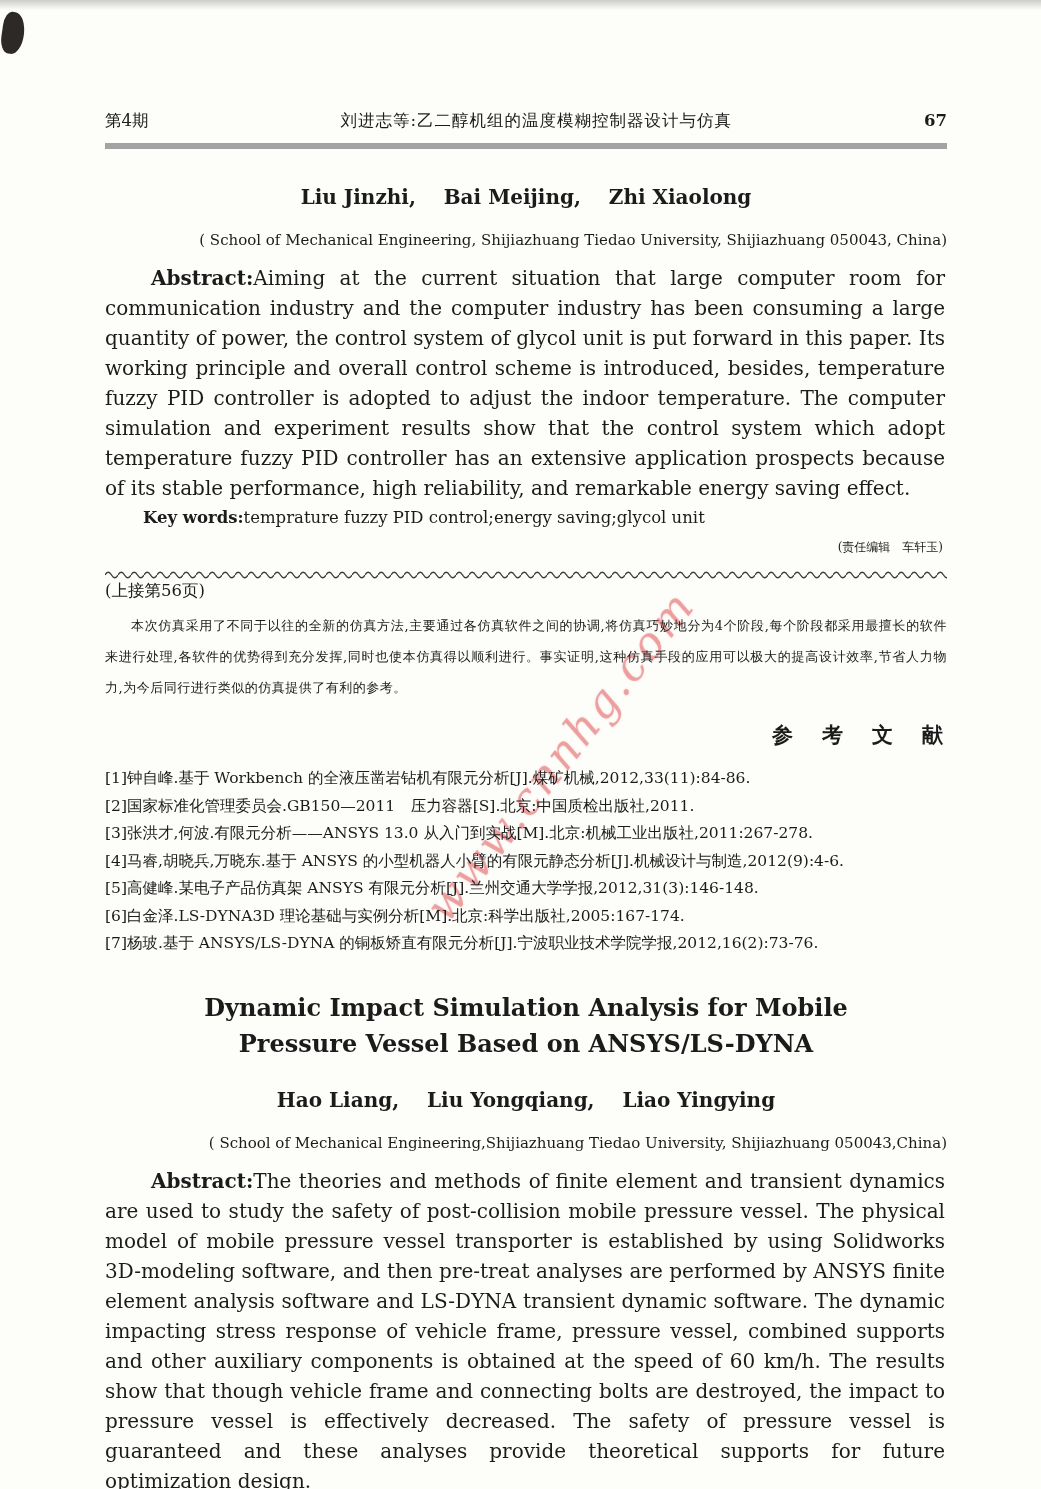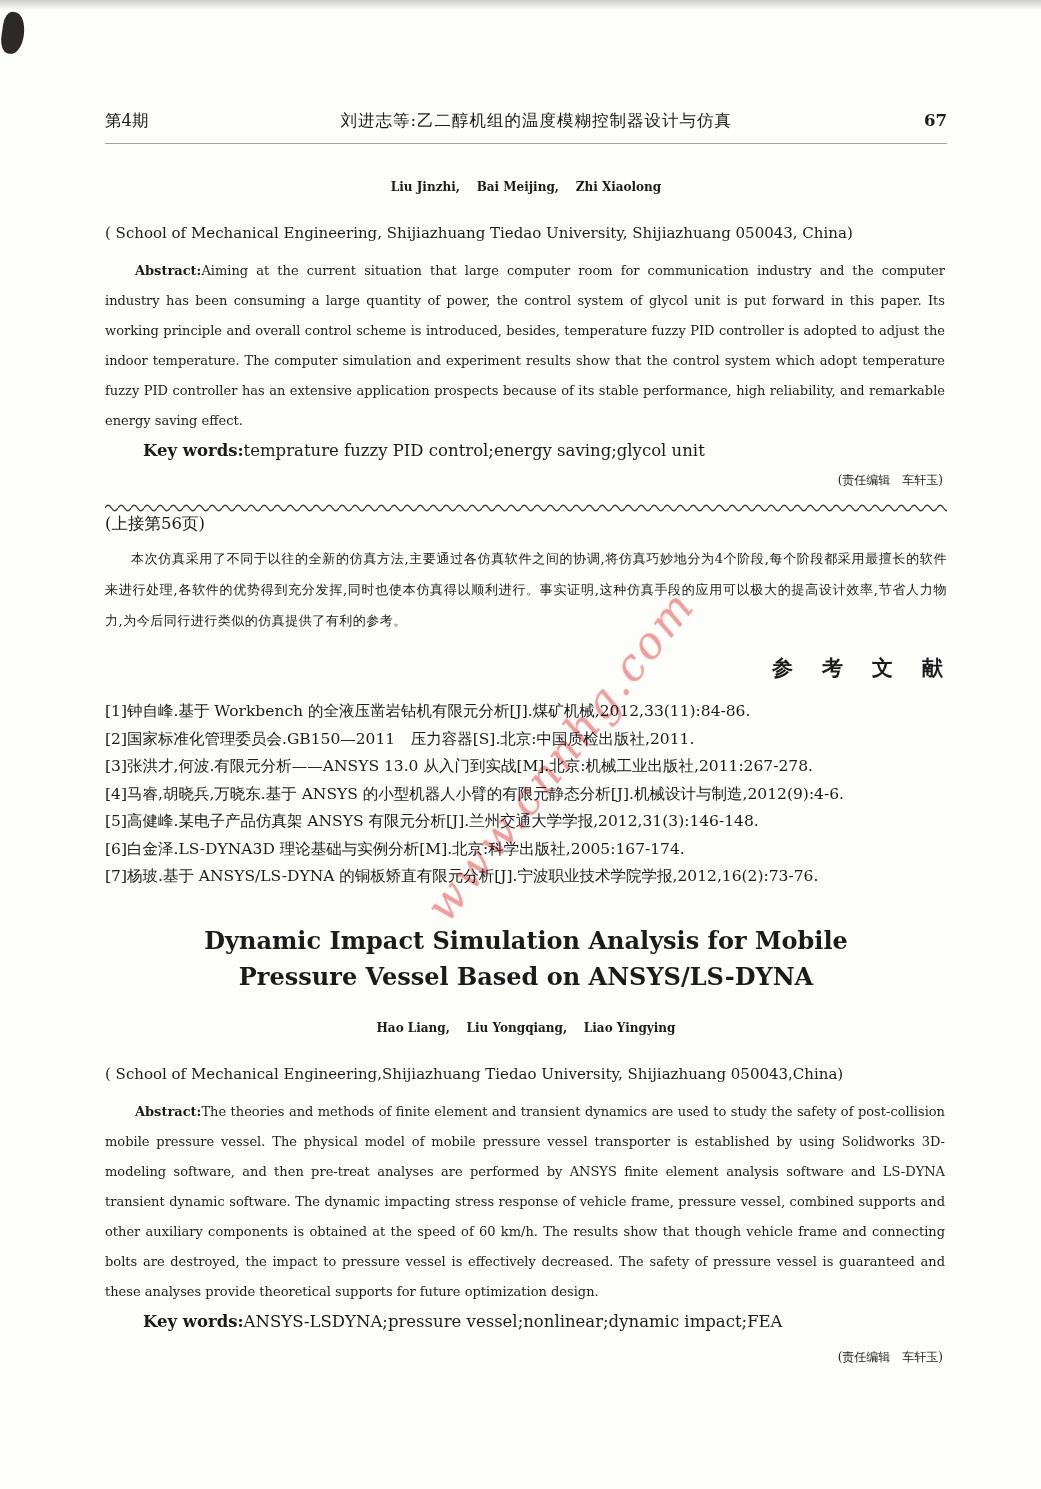--- a/index.html
+++ b/index.html
@@ -12,27 +12,27 @@
     color:#1b1b1b;
     overflow:hidden;
     box-shadow:0 0 6px rgba(0,0,0,.25);
   }
   .scan-top{position:absolute;left:0;top:0;width:100%;height:10px;
     background:linear-gradient(to bottom,rgba(60,60,60,.25),rgba(0,0,0,0));}
   .corner-smudge{position:absolute;left:2px;top:12px;width:22px;height:42px;
     background:#15120f;border-radius:40% 60% 55% 45%;transform:rotate(8deg);opacity:.9;}
   .content{position:absolute;left:105px;top:110px;width:842px;}
   .header{display:flex;align-items:baseline;font-size:16.5px;
-    border-bottom:1px solid #a3a3a3;padding-bottom:11px;}
+    border-bottom:6px solid #a3a3a3;padding-bottom:11px;}
   .header .issue{flex:0 0 auto;}
   .header .running-title{flex:1 1 auto;text-align:center;letter-spacing:1px;}
   .header .pageno{flex:0 0 auto;font-weight:bold;}
-  .authors{margin-top:36px;text-align:center;font-weight:bold;font-size:12px;white-space:pre-wrap;}
-  .affiliation{margin-top:30px;text-align:left;font-size:15px;}
-  p.abstract{margin:14px 2px 0 0;font-size:13px;line-height:30px;text-align:justify;text-indent:2.3em;}
+  .authors{margin-top:36px;text-align:center;font-weight:bold;font-size:20px;white-space:pre-wrap;}
+  .affiliation{margin-top:22px;text-align:right;font-size:15px;}
+  p.abstract{margin:14px 2px 0 0;font-size:20px;line-height:30px;text-align:justify;text-indent:2.3em;}
   p.keywords{margin:0;font-size:16.5px;line-height:30px;text-indent:2.3em;}
   .bold{font-weight:bold;}
   .editor-note{margin-top:6px;text-align:right;font-size:12px;white-space:pre-wrap;padding-right:4px;}
   .squiggle{margin-top:12px;display:block;}
   .continued-note{margin-top:0;font-size:16.5px;}
   p.cn-para{margin:8px 0 0 0;font-size:13px;line-height:31px;text-align:justify;text-indent:2em;letter-spacing:.5px;}
   .ref-heading{margin-top:18px;text-align:right;font-size:21px;font-weight:bold;letter-spacing:4px;}
   .ref-list{margin-top:16px;font-size:15.5px;line-height:27.5px;}
   .ref-item{text-align:left;}
   .title2{margin-top:32px;text-align:center;font-weight:bold;font-size:24px;line-height:36px;}

